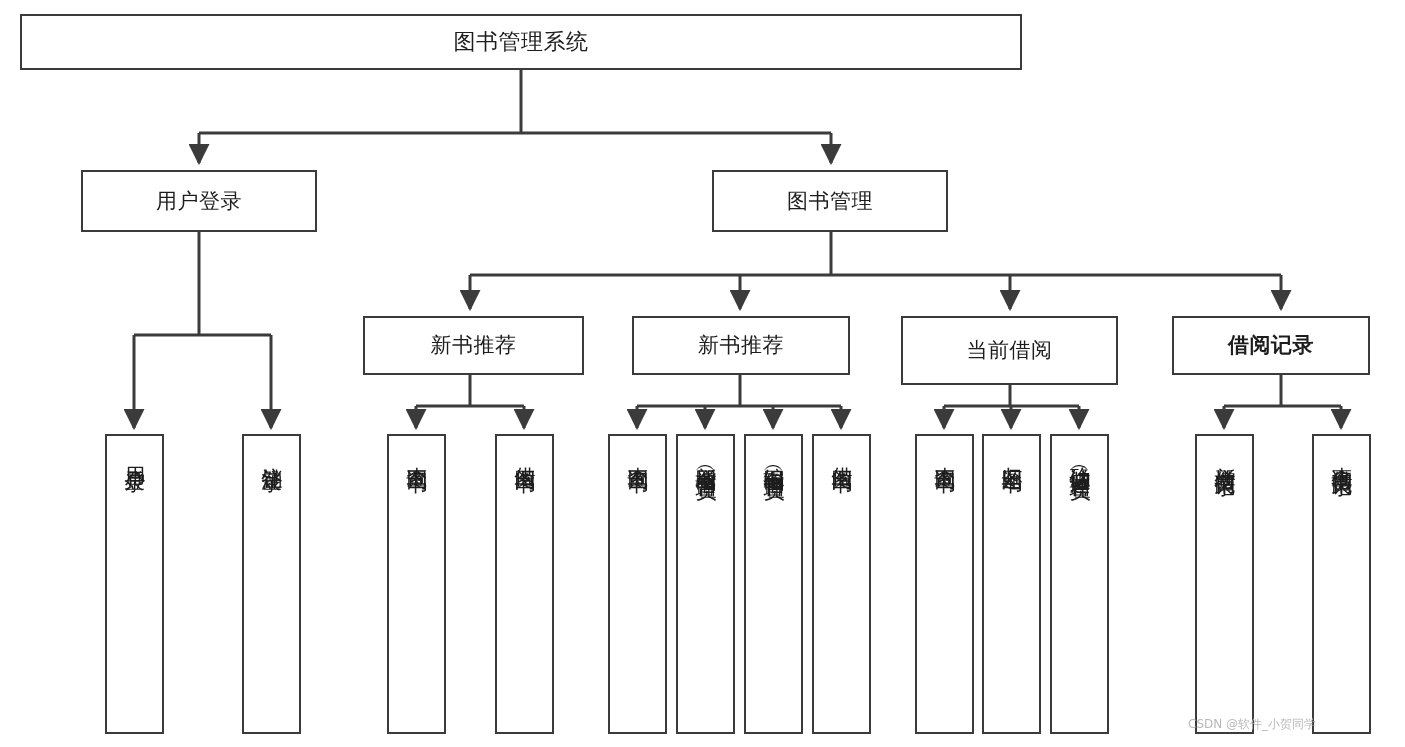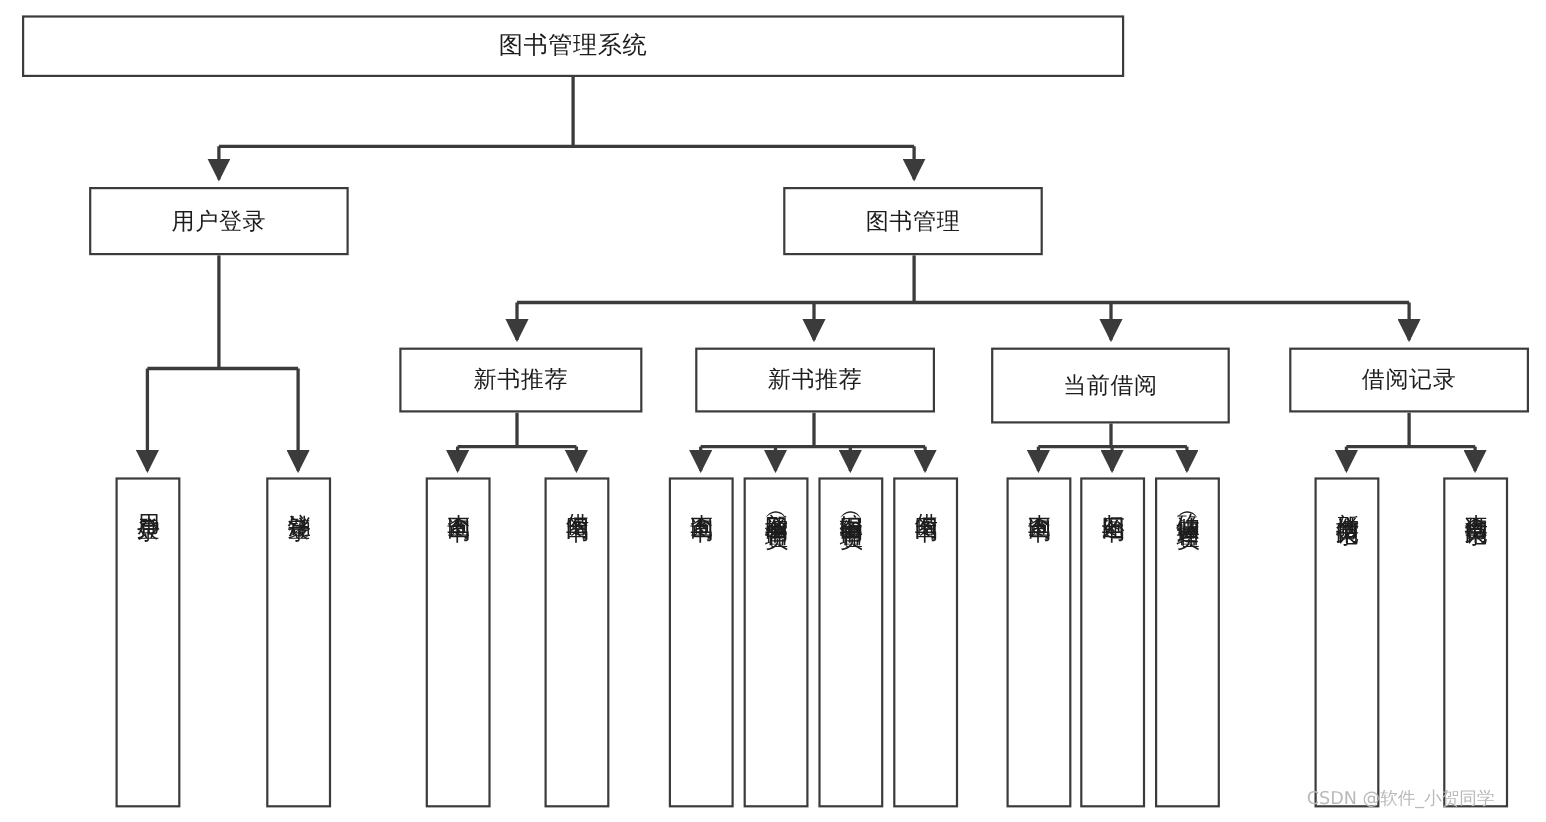--- a/index.html
+++ b/index.html
@@ -57,21 +57,21 @@
     writing-mode: vertical-rl;
     text-orientation: upright;
     font-size: 21px;
     letter-spacing: 2px;
     line-height: 1;
   }
   .watermark {
     position: absolute;
     left: 1188px;
     top: 716px;
-    font-size: 16px;
+    font-size: 12px;
     color: #b9b9b9;
     white-space: nowrap;
     z-index: 5;
     font-family: "DejaVu Sans", "Liberation Sans", sans-serif;
   }
 </style>
 </head>
 <body>
 
 <div id="canvas">
@@ -143,21 +143,21 @@
   </div>
 
   <div class="node horiz" style="left:632px; top:316px; width:218px; height:59px;">
     <span class="label">新书推荐</span>
   </div>
 
   <div class="node horiz" style="left:901px; top:316px; width:217px; height:69px;">
     <span class="label">当前借阅</span>
   </div>
 
-  <div class="node horiz" style="left:1172px; top:316px; width:218px; height:59px;">
+  <div class="node horiz" style="left:1172px; top:316px; width:198px; height:59px;font-weight:bold;">
     <span class="label">借阅记录</span>
   </div>
 
   <div class="node vert" style="left:105px; top:434px; width:59px; height:300px;">
     <span class="label">用户登录</span>
   </div>
 
   <div class="node vert" style="left:242px; top:434px; width:59px; height:300px;">
     <span class="label">注销登录</span>
   </div>

